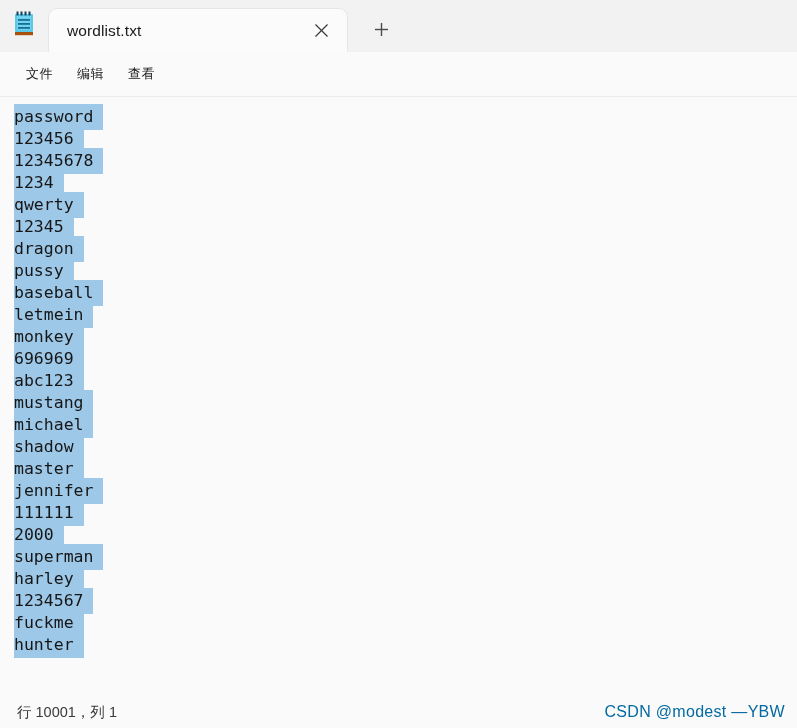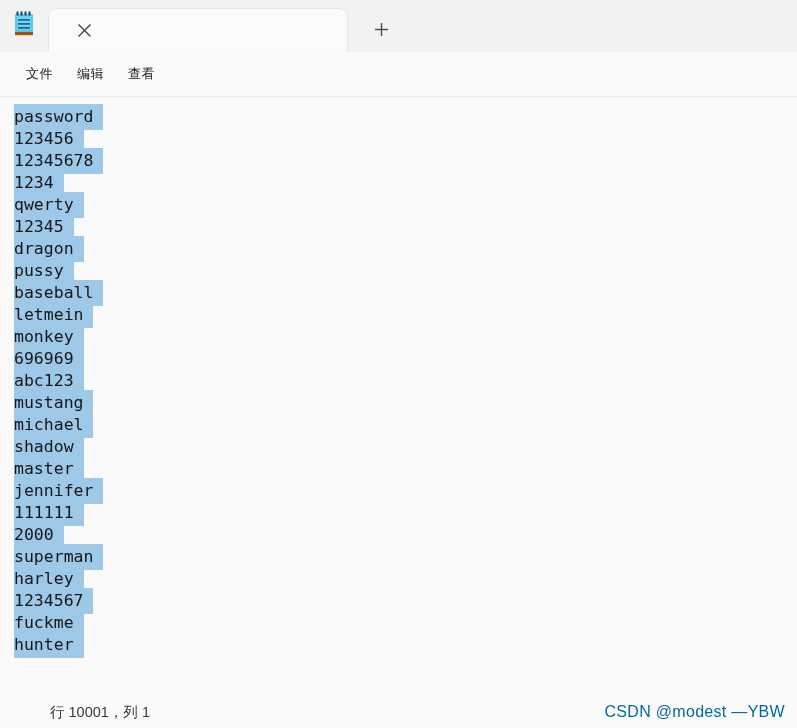--- a/index.html
+++ b/index.html
@@ -116,21 +116,20 @@
     height: 32px;
     background: #fafafa;
     display: flex;
     align-items: center;
     padding-left: 17px;
   }
   .status-text {
     font-size: 14.5px;
     color: #3a3a3a;
     font-family: "Liberation Sans", sans-serif;
-    margin-left: 33px;
   }
   .watermark {
     position: absolute;
     right: 12px;
     top: 50%;
     transform: translateY(-50%);
     font-size: 16px;
     color: #0369a1;
     font-family: "Liberation Sans", sans-serif;
     letter-spacing: .3px;
@@ -150,20 +149,21 @@
       <rect x="11.5" y="0.5" width="2" height="4" fill="#17405c"></rect>
       <rect x="15.5" y="0.5" width="2" height="4" fill="#17405c"></rect>
       <rect x="5" y="8" width="12" height="1.8" fill="#1b6d95"></rect>
       <rect x="5" y="12" width="12" height="1.8" fill="#1b6d95"></rect>
       <rect x="5" y="16" width="12" height="1.8" fill="#1b6d95"></rect>
       <rect x="2" y="21" width="18" height="3.2" fill="#a8500d"></rect>
     </svg>
   </div>
 
   <div class="tab">
+    <span class="tab-title">wordlist.txt</span>
     <span class="tab-close">
       <svg width="15" height="15" viewBox="0 0 15 15">
         <line x1="1.5" y1="1.5" x2="13.5" y2="13.5" stroke="#3c3c3c" stroke-width="1.3"></line>
         <line x1="13.5" y1="1.5" x2="1.5" y2="13.5" stroke="#3c3c3c" stroke-width="1.3"></line>
       </svg>
     </span>
   </div>
 
   <div class="newtab">
     <svg width="15" height="15" viewBox="0 0 15 15">

